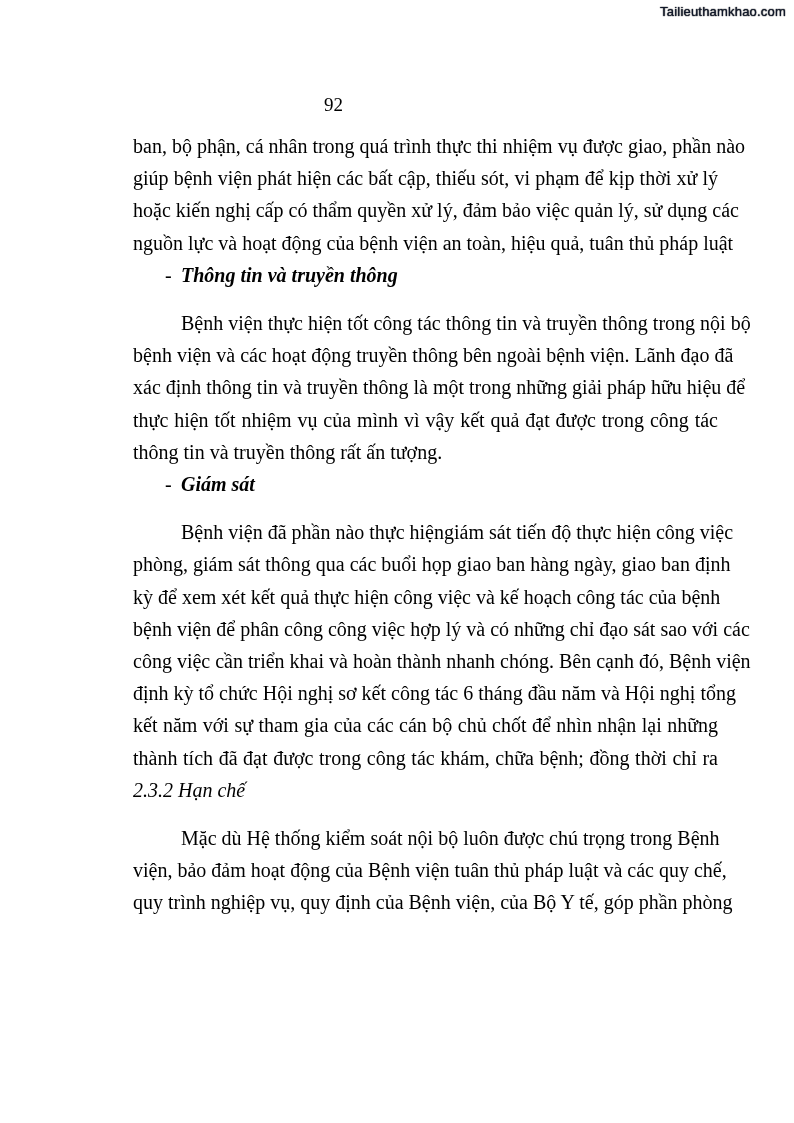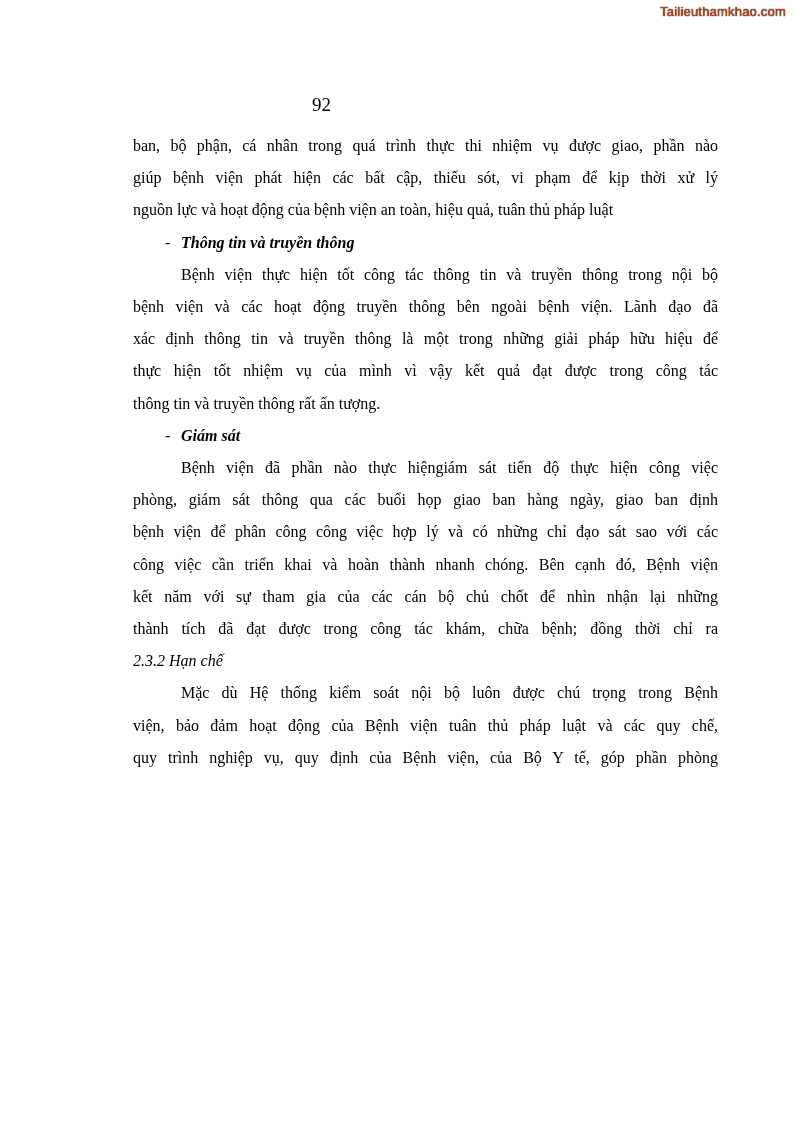--- a/index.html
+++ b/index.html
@@ -14,55 +14,56 @@
       overflow: hidden;
       font-family: "Liberation Serif", serif;
       color: #000000;
     }
     .watermark {
       position: absolute;
       top: 4px;
       right: 8px;
       font-family: "Liberation Sans", sans-serif;
       font-size: 13px;
-      color: #c2410c;
+      color: #0f172a;
       text-shadow: 0 0 1px #555, 0 0 1px #555, 0 0 1px #777;
       letter-spacing: 0.2px;
     }
     .page-number {
       position: absolute;
       top: 94px;
-      left: 4px;
+      left: 16px;
       width: 635px;
       text-align: center;
       font-size: 19px;
     }
     .content {
       position: absolute;
       top: 130px;
       left: 133px;
       width: 585px;
-      font-size: 16px;
+      font-size: 20px;
       line-height: 32.2px;
     }
     .p {
       text-align: justify;
       margin: 0;
     }
     .line {
       display: block;
       text-align: justify;
       text-align-last: justify;
       white-space: nowrap;
     }
     .line.last {
       text-align-last: left;
     }
     .line.indent1 {
       padding-left: 48px;
+      margin-top: 16px;
     }
     .bullet-heading {
       padding-left: 32px;
       display: block;
     }
     .bullet-heading .dash {
       display: inline-block;
       width: 16px;
     }
     .bullet-heading .title {
@@ -80,20 +81,21 @@
 
 <div class="watermark">Tailieuthamkhao.com</div>
 
 <div class="page-number">92</div>
 
 <div class="content">
 
   <div class="p">
     <span class="line">ban, bộ phận, cá nhân trong quá trình thực thi nhiệm vụ được giao, phần nào</span>
     <span class="line">giúp bệnh viện phát hiện các bất cập, thiếu sót, vi phạm để kịp thời xử lý</span>
+    <span class="line">hoặc kiến nghị cấp có thẩm quyền xử lý, đảm bảo việc quản lý, sử dụng các</span>
     <span class="line last">nguồn lực và hoạt động của bệnh viện an toàn, hiệu quả, tuân thủ pháp luật</span>
   </div>
 
   <div class="bullet-heading">
     <span class="dash">-</span><span class="title">Thông tin và truyền thông</span>
   </div>
 
   <div class="p">
     <span class="line indent1">Bệnh viện thực hiện tốt công tác thông tin và truyền thông trong nội bộ</span>
     <span class="line">bệnh viện và các hoạt động truyền thông bên ngoài bệnh viện. Lãnh đạo đã</span>
@@ -102,22 +104,24 @@
     <span class="line last">thông tin và truyền thông rất ấn tượng.</span>
   </div>
 
   <div class="bullet-heading">
     <span class="dash">-</span><span class="title">Giám sát</span>
   </div>
 
   <div class="p">
     <span class="line indent1">Bệnh viện đã phần nào thực hiệngiám sát tiến độ thực hiện công việc</span>
     <span class="line">phòng, giám sát thông qua các buổi họp giao ban hàng ngày, giao ban định</span>
+    <span class="line">kỳ để xem xét kết quả thực hiện công việc và kế hoạch công tác của bệnh</span>
     <span class="line">bệnh viện để phân công công việc hợp lý và có những chỉ đạo sát sao với các</span>
     <span class="line">công việc cần triển khai và hoàn thành nhanh chóng. Bên cạnh đó, Bệnh viện</span>
+    <span class="line">định kỳ tổ chức Hội nghị sơ kết công tác 6 tháng đầu năm và Hội nghị tổng</span>
     <span class="line">kết năm với sự tham gia của các cán bộ chủ chốt để nhìn nhận lại những</span>
     <span class="line">thành tích đã đạt được trong công tác khám, chữa bệnh; đồng thời chỉ ra</span>
   </div>
 
   <div class="section-heading">2.3.2 Hạn chế</div>
 
   <div class="p">
     <span class="line indent1">Mặc dù Hệ thống kiểm soát nội bộ luôn được chú trọng trong Bệnh</span>
     <span class="line">viện, bảo đảm hoạt động của Bệnh viện tuân thủ pháp luật và các quy chế,</span>
     <span class="line">quy trình nghiệp vụ, quy định của Bệnh viện, của Bộ Y tế, góp phần phòng</span>

